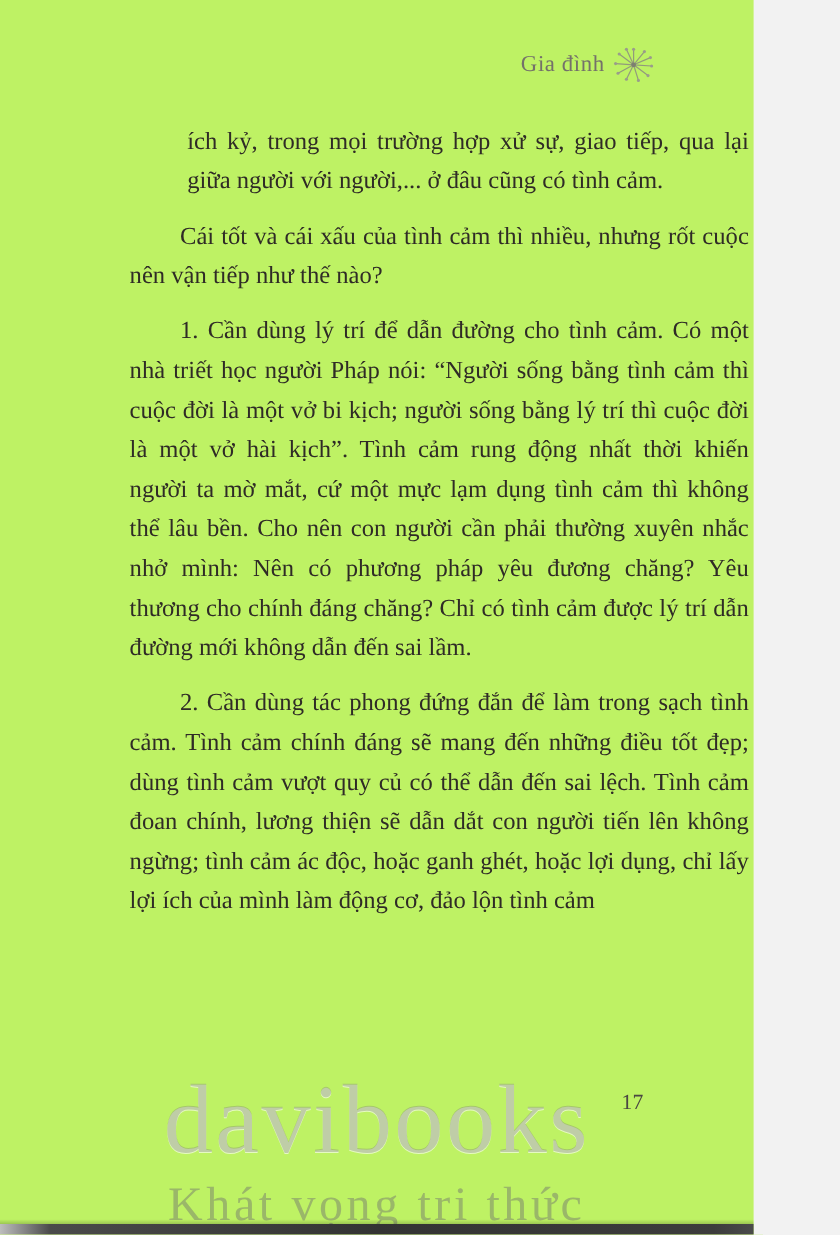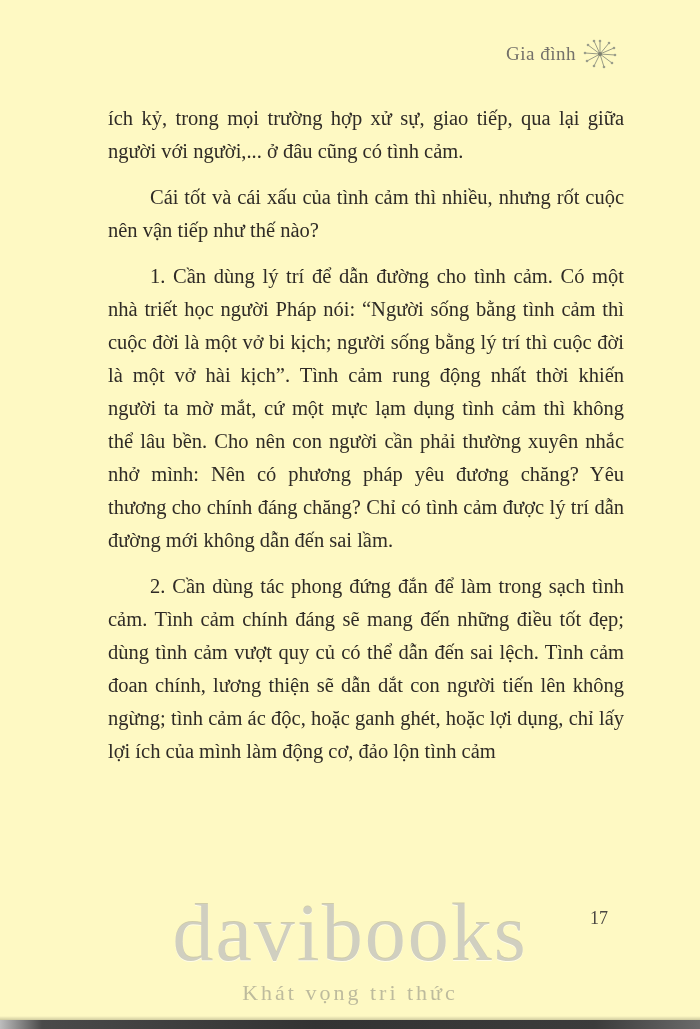--- a/index.html
+++ b/index.html
@@ -1,23 +1,23 @@
 <!DOCTYPE html>
 <html><head>
 <meta charset="utf-8">
 <style>
   * { margin: 0; padding: 0; box-sizing: border-box; }
   html, body { width: 700px; height: 1029px; }
   body { font-family: "Liberation Serif", "DejaVu Serif", serif; background: #f2f2f2; }
 
   .page {
     position: relative;
-    width: 700px;
+    width: 628px;
     height: 1029px;
-    background: #fef9c3;
+    background: #bef264;
     overflow: hidden;
   }
 
   
   .running-head {
     position: absolute;
     top: 38px;
     right: 82px;
     display: flex;
     align-items: center;
@@ -38,41 +38,41 @@
     width: 516px;
     color: #2f2b26;
   }
   .text-block p {
     font-size: 20.5px;
     line-height: 33px;
     text-align: justify;
     text-indent: 42px;
     margin-bottom: 13px;
   }
-  .text-block p.noindent { text-indent: 0; }
+  .text-block p.noindent { text-indent: 0; margin-left: 48px; }
 
   
   .watermark {
     position: absolute;
     left: 0;
     right: 0;
     top: 892px;
     text-align: center;
     pointer-events: none;
   }
   .watermark .wm-name {
     font-size: 82px;
     line-height: 1;
     color: rgba(120,120,120,0.35);
     letter-spacing: 2px;
     text-shadow: 0 1px 0 rgba(255,255,255,0.6);
   }
   .watermark .wm-slogan {
     margin-top: 6px;
-    font-size: 22px;
+    font-size: 40px;
     color: rgba(110,110,110,0.45);
     letter-spacing: 3px;
   }
 
   
   .page-number {
     position: absolute;
     top: 908px;
     right: 92px;
     font-size: 18px;

